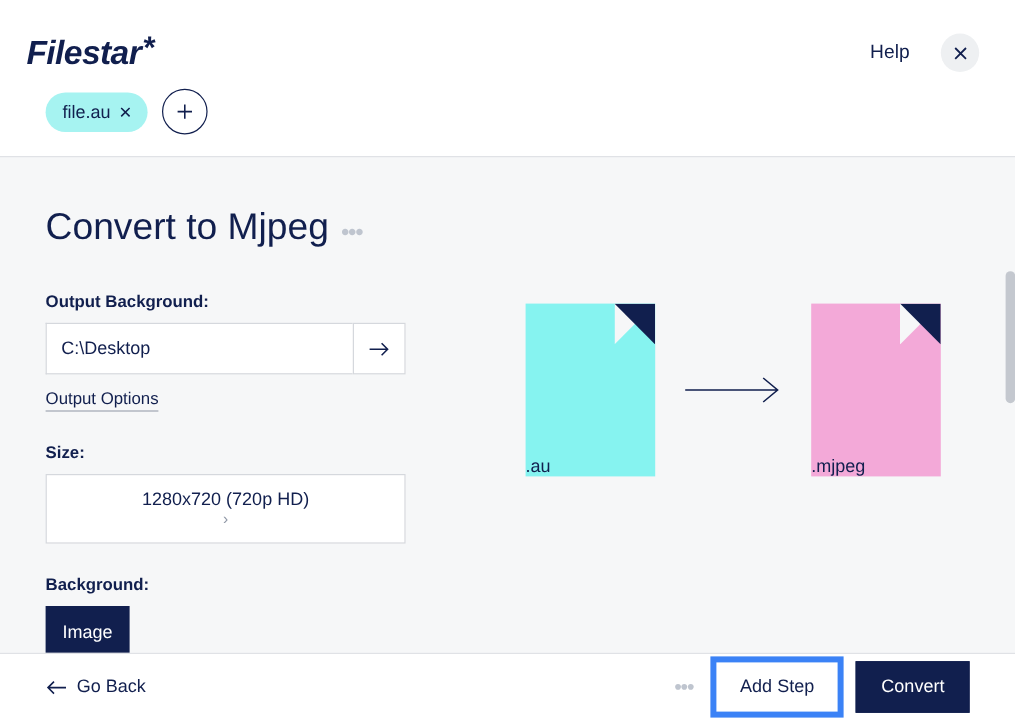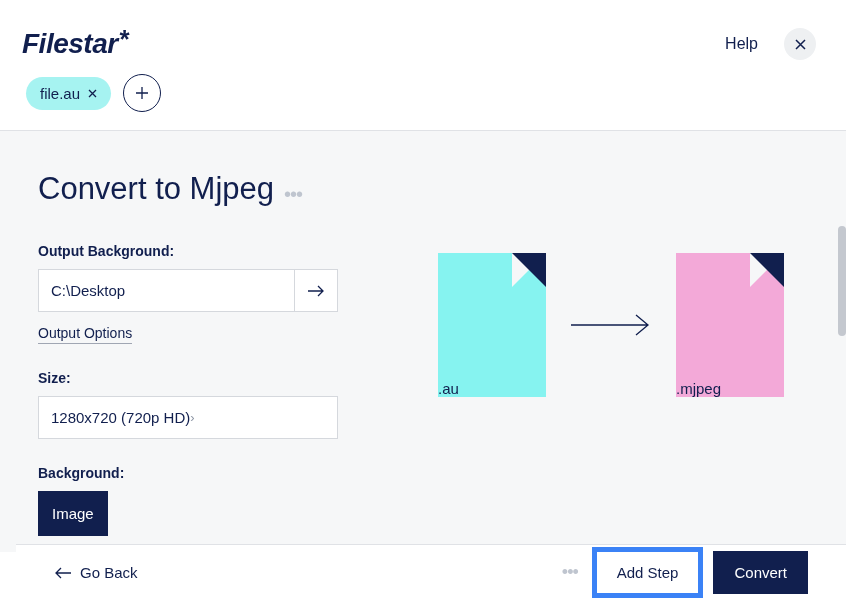--- a/index.html
+++ b/index.html
@@ -50,21 +50,21 @@
     background: #eef0f2;
     display: flex;
     align-items: center;
     justify-content: center;
     cursor: pointer;
     color: #111f4e;
   }
   .file-row {
     display: flex;
     gap: 12px;
-    padding: 14px 38px 18px 26px;
+    padding: 14px 38px 18px 38px;
     align-items: center;
   }
   .file-chip {
     background: #a6f3f1;
     border-radius: 20px;
     padding: 8px 14px;
     display: flex;
     align-items: center;
     gap: 8px;
     color: #111f4e;
@@ -158,24 +158,25 @@
     margin-bottom: 26px;
     padding-bottom: 2px;
   }
   .select-box {
     border: 1px solid #d5d8dd;
     background: #fff;
     padding: 12px 12px;
     font-size: 15px;
     color: #111f4e;
     display: flex;
-    justify-content: flex-start;
+    justify-content: center;
     align-items: center;
     cursor: pointer;
     margin-bottom: 26px;
+    flex-direction: column;
   }
   .chev {
     color: #8f97a6;
     font-size: 13px;
   }
   .bg-toggle {
     display: flex;
     align-items: center;
   }
   .bg-image {
@@ -229,21 +230,21 @@
     position: absolute;
     right: 0;
     top: 226px;
     width: 8px;
     height: 110px;
     background: #c4c8cf;
     border-radius: 4px;
   }
   .footer {
     position: absolute;
-    bottom: 0; left: 16px; right: 0;
+    bottom: 0; left: 0; right: 0;
     height: 56px;
     background: #fff;
     border-top: 1px solid #e0e2e6;
     display: flex;
     align-items: center;
     justify-content: space-between;
     padding: 0 38px;
   }
   .go-back {
     display: flex;

